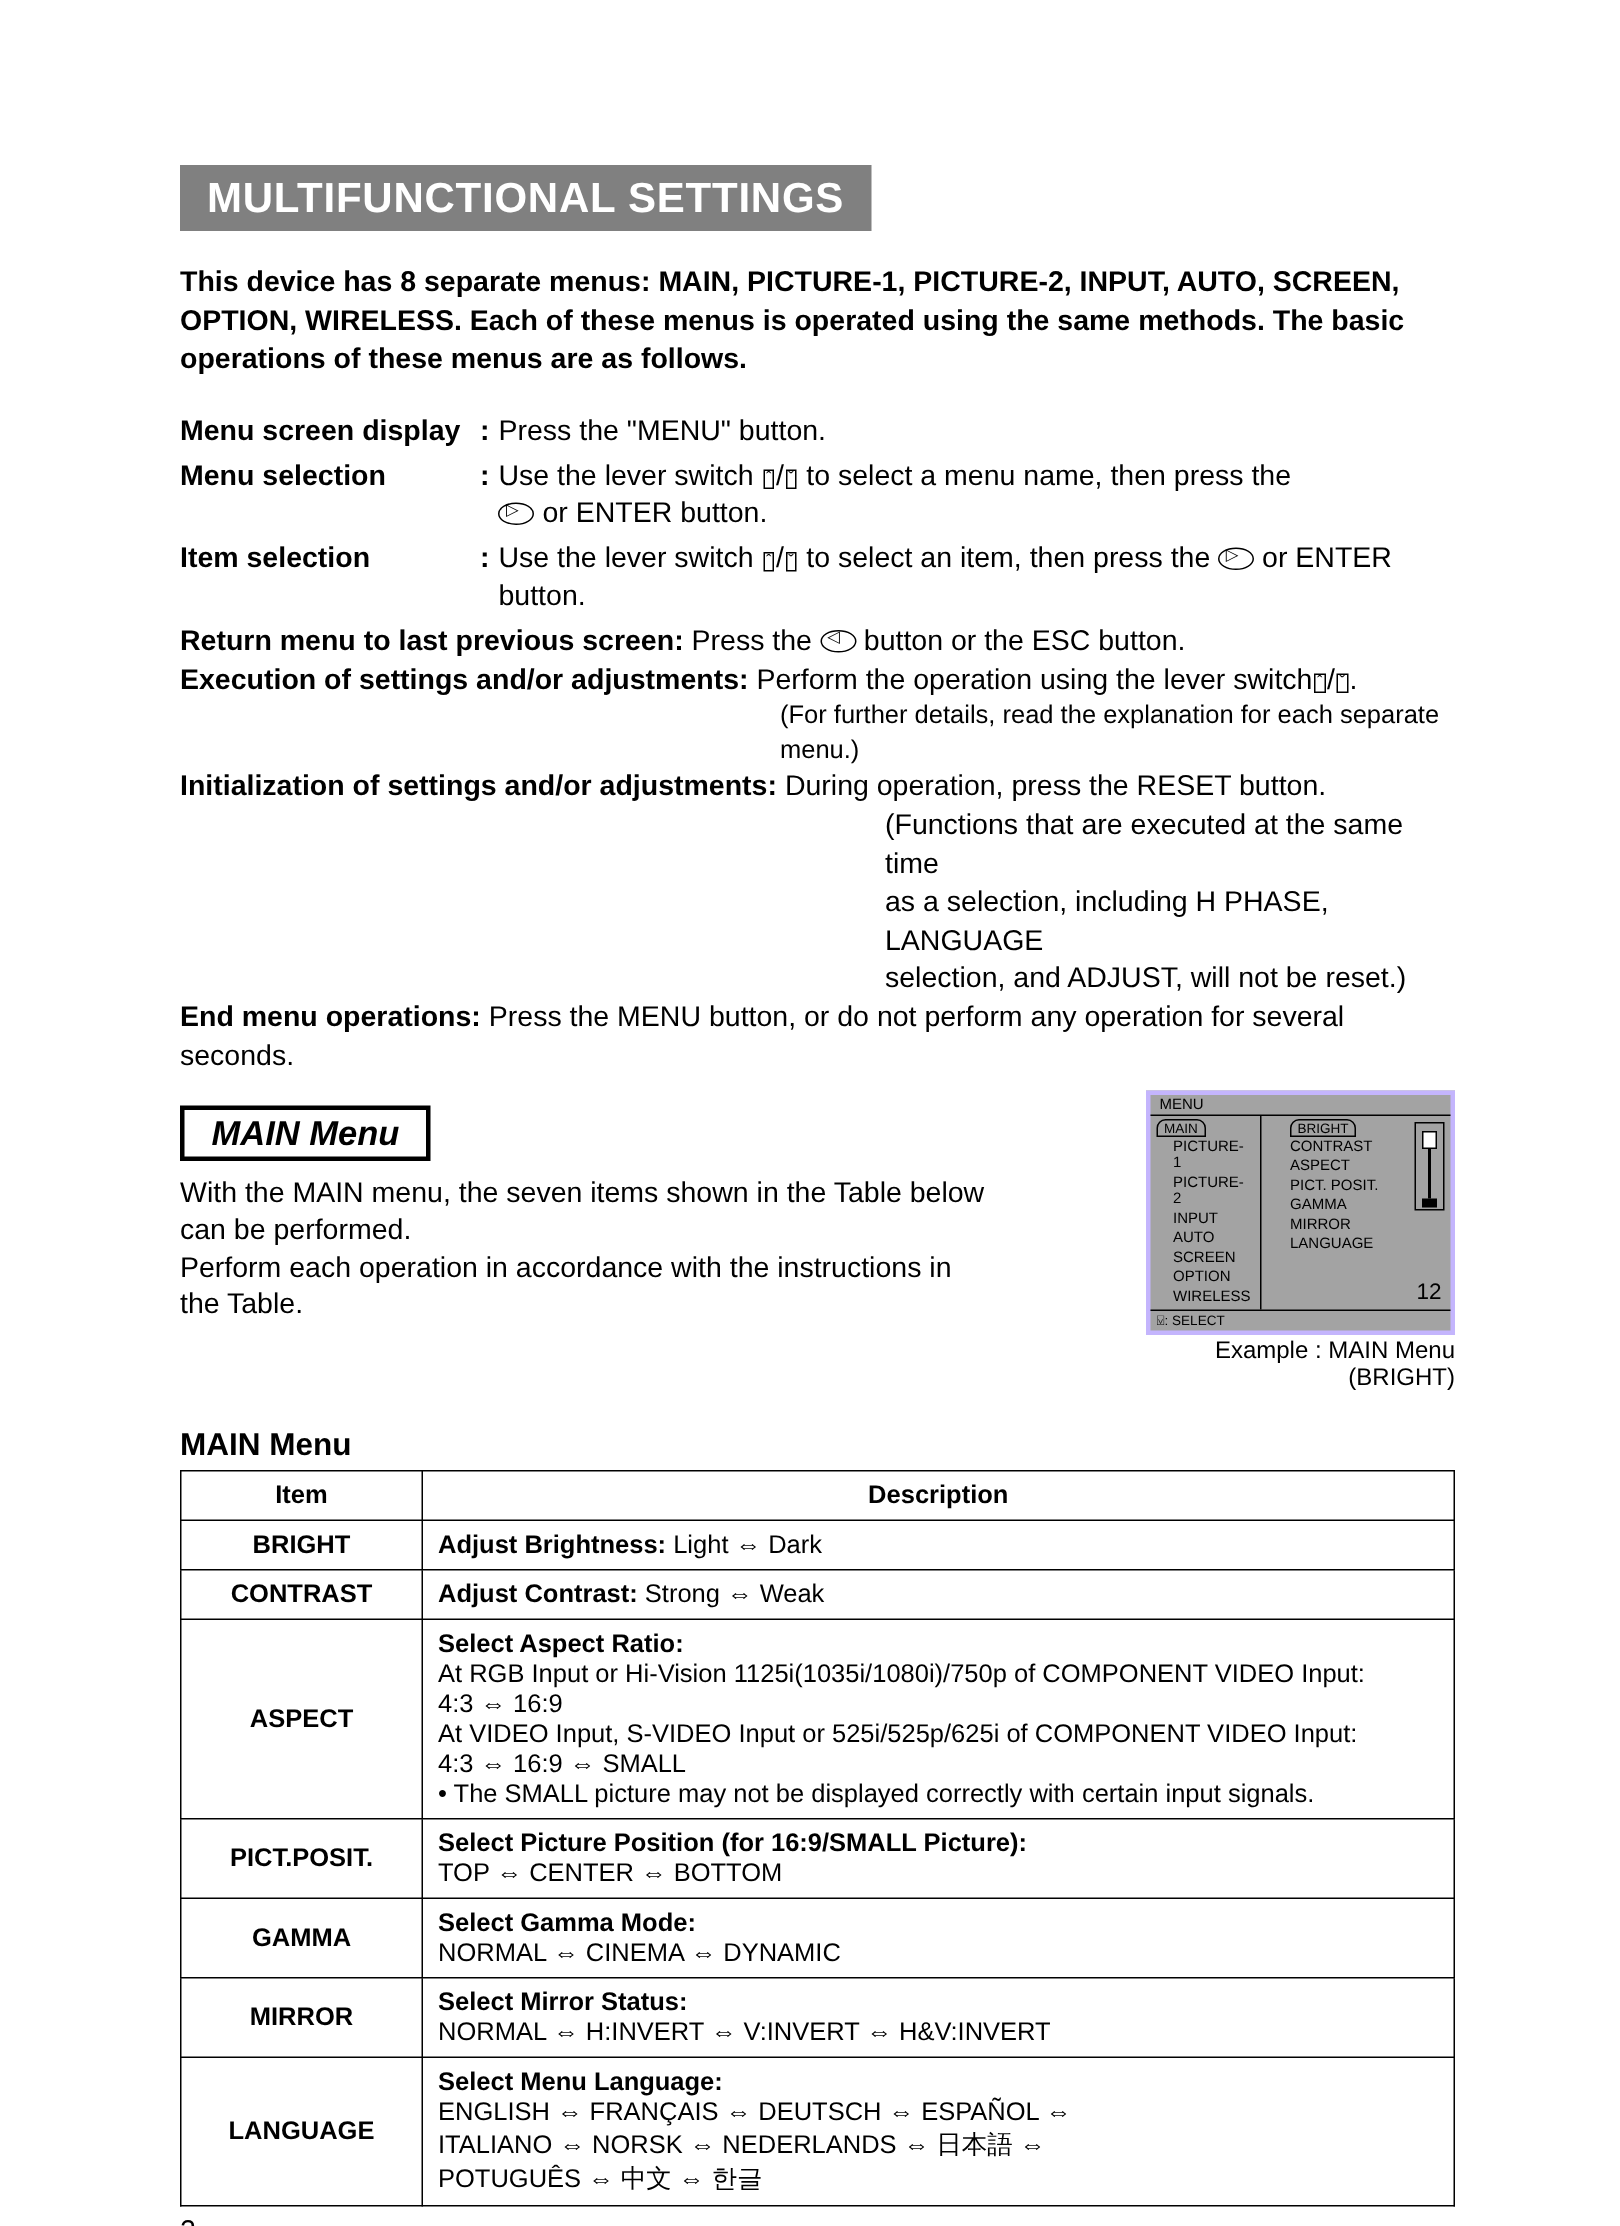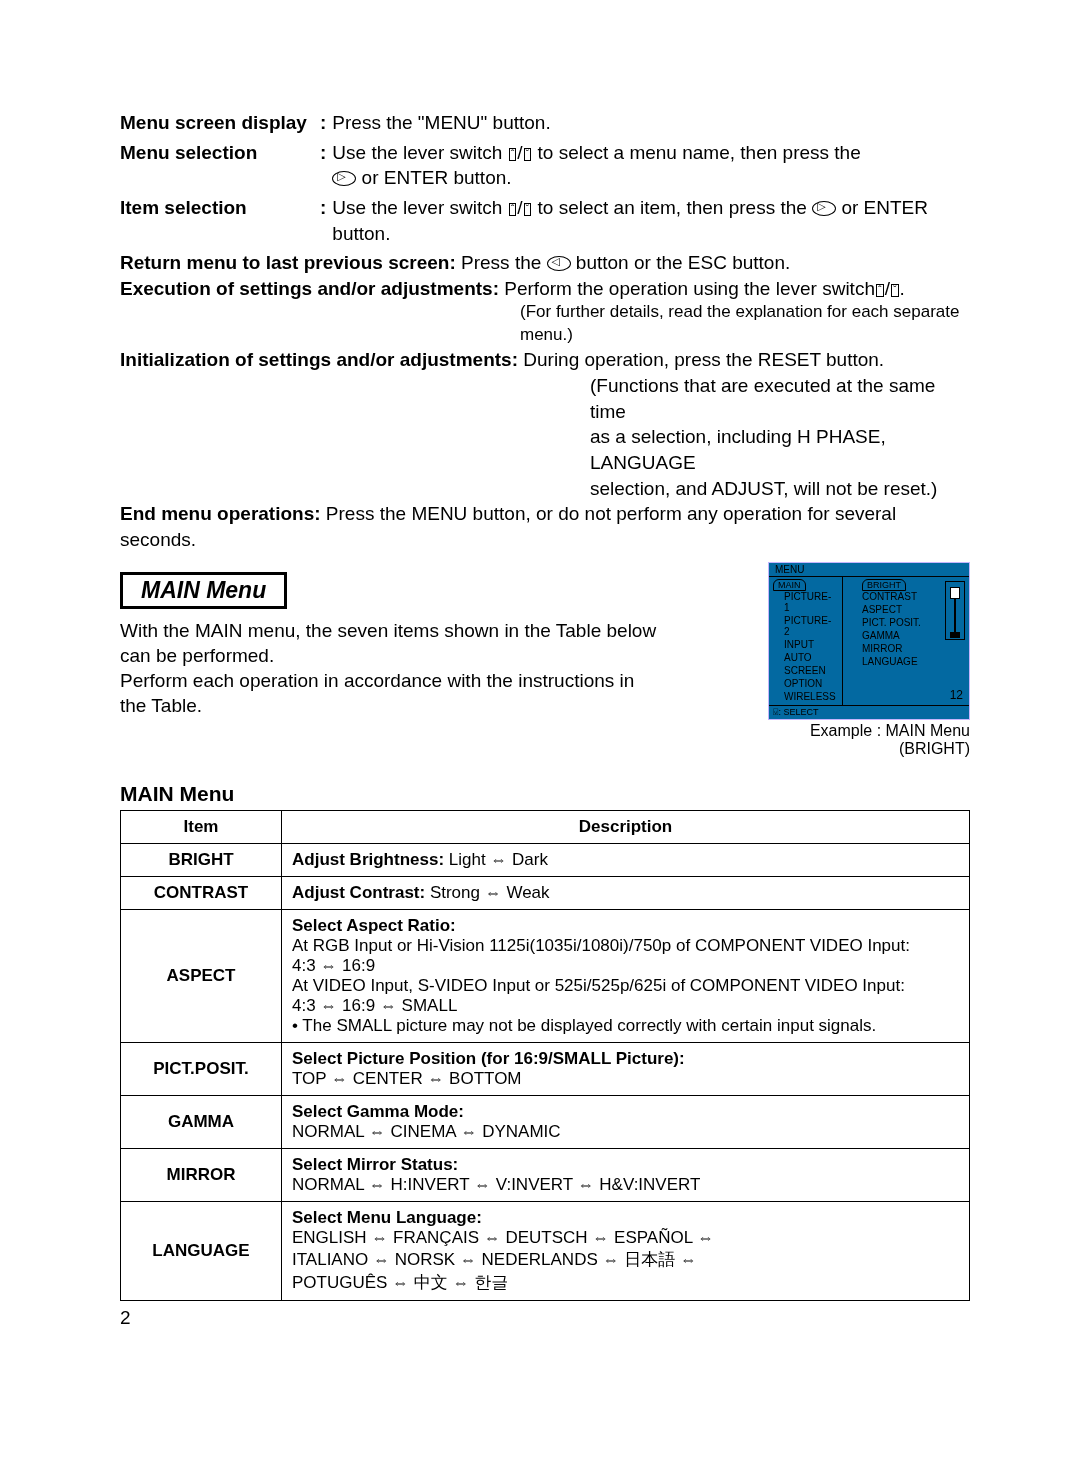--- a/index.html
+++ b/index.html
@@ -71,24 +71,24 @@
     font-size: 23px;
     font-family: Arial, sans-serif;
   }
   .main-desc {
     font-size: 19px;
     line-height: 1.3;
     margin-top: 10px;
     max-width: 540px;
   }
   .osd {
-    border: 1px solid #c4b5fd;
+    border: 3px solid #c4b5fd;
     width: 200px;
     font-size: 10px;
-    background: #0369a1;
+    background: #a3a3a3;
     margin-left: auto;
     margin-top: -10px;
   }
   .osd .osd-title {
     padding: 1px 6px;
     font-size: 10px;
   }
   .osd-inner {
     display: flex;
     border-top: 1px solid #000;
@@ -185,21 +185,23 @@
     display:flex;
     align-items:flex-end;
     justify-content:space-between;
   }
 </style>
 </head>
 <body>
 
 <div class="page">
 
-
+  <div class="title-banner">MULTIFUNCTIONAL SETTINGS</div>
+
+  <div class="intro">This device has 8 separate menus: MAIN, PICTURE-1, PICTURE-2, INPUT, AUTO, SCREEN, OPTION, WIRELESS. Each of these menus is operated using the same methods. The basic operations of these menus are as follows.</div>
 
   <div class="ops">
     <div class="row">
       <span class="label">Menu screen display</span>
       <span class="colon">:</span>
       <span class="val">Press the "MENU" button.</span>
     </div>
     <div class="row">
       <span class="label">Menu selection</span>
       <span class="colon">:</span>
@@ -260,21 +262,21 @@
             <div>WIRELESS</div>
           </div>
           <div class="osd-col2">
             <span class="osd-tab">BRIGHT</span>
             <div>CONTRAST</div>
             <div>ASPECT</div>
             <div>PICT. POSIT.</div>
             <div>GAMMA</div>
             <div>MIRROR</div>
             <div>LANGUAGE</div>
-            <div style="font-size:12px; position:absolute; right:6px; bottom:2px;">12</div>
+            <div style="font-size:15px; position:absolute; right:6px; bottom:2px;">12</div>
             <div class="osd-slider">
               <div class="knob"></div>
               <div class="track"></div>
               <div class="knob2"></div>
             </div>
           </div>
         </div>
         <div class="osd-select">⍌<span>: SELECT</span></div>
       </div>
       <div class="osd-caption">

